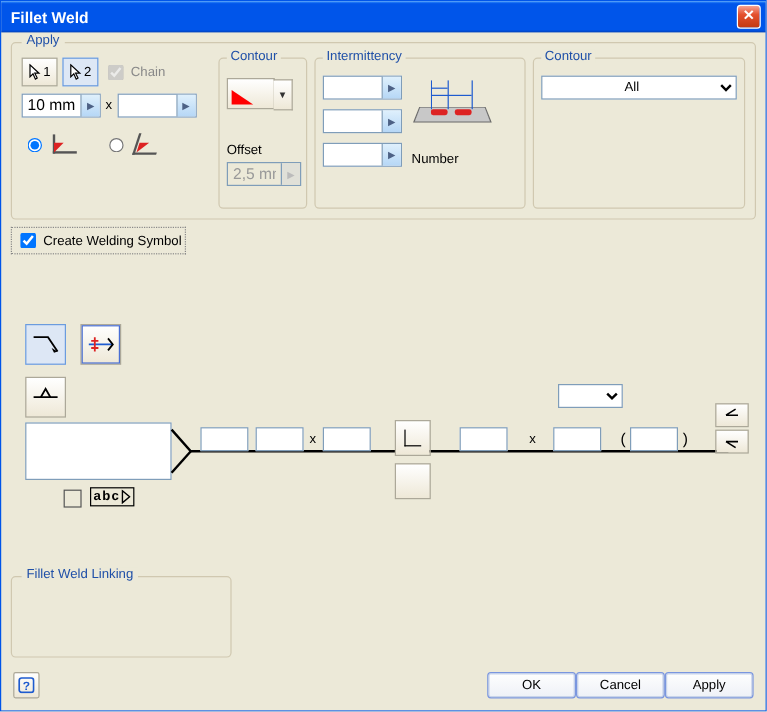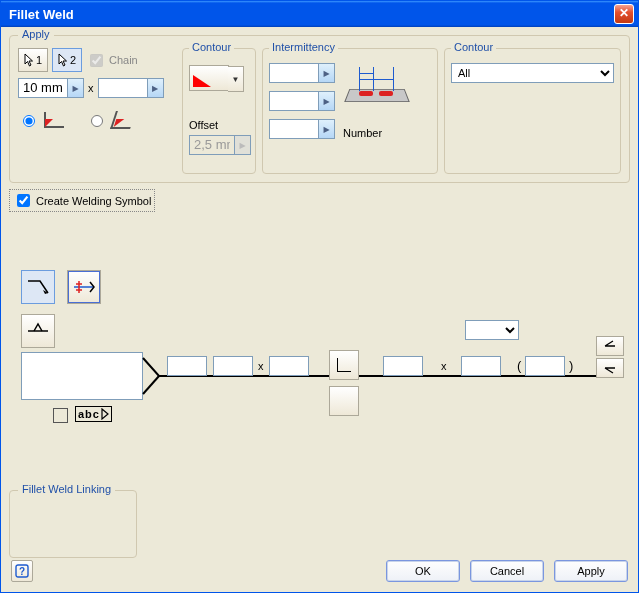--- a/index.html
+++ b/index.html
@@ -193,23 +193,23 @@
   .create-sym { margin-top:6px; display:inline-flex; align-items:center; gap:3px; border:1px dotted #888; padding:1px 3px;}
   
   .symbol-area { position:relative; height: 200px; margin-top: 46px;}
   
   select.winselect {
     height:20px; border:1px solid #7f9db9; background:#fff; font-size:11px;
     padding: 0 2px;
   }
   select.winselect.disabled { background:#ece9d8; color:#999;}
 
-  .fieldset2 { margin-top: 32px; width: 128px;}
+  .fieldset2 { margin-top: 22px; width: 184px;}
   
-  .btnbar { position:absolute; bottom:10px; right:10px; display:flex; gap:10px;}
+  .btnbar { position:absolute; bottom:10px; right:10px; display:flex; }
   .btn {
     width:74px; height:22px; border:1px solid #7a96df; border-radius:3px;
     background:linear-gradient(#fefefe,#eef1f7); font-size:11px;
     display:flex;align-items:center;justify-content:center; cursor:pointer;
     box-shadow: 0 0 0 1px #c8d4ea inset;
   }
   .helpbtn {
     position:absolute; bottom:10px; left:10px; width:22px;height:22px;
     border:1px solid #aca899; background:linear-gradient(#fff,#eee8d7);
     display:flex;align-items:center;justify-content:center; cursor:pointer;
@@ -334,21 +334,21 @@
                 <div class="h1"></div>
                   <div class="h2"></div>
               </div>
               <div style="margin-top:2px;">Number</div>
             </div>
           </div>
         </div>
 
         <div class="subgroup" style="flex:1;">
           <span class="legend">Contour</span>
-          <select class="winselect" style="width:100%;">
+          <select class="winselect" style="width:100%;text-align:center;">
             <option>All</option>
           </select>
         </div>
 
       </div>
     </div>
 
     
     <label class="create-sym chk-enabled">
       <input type="checkbox" checked="" style="">

